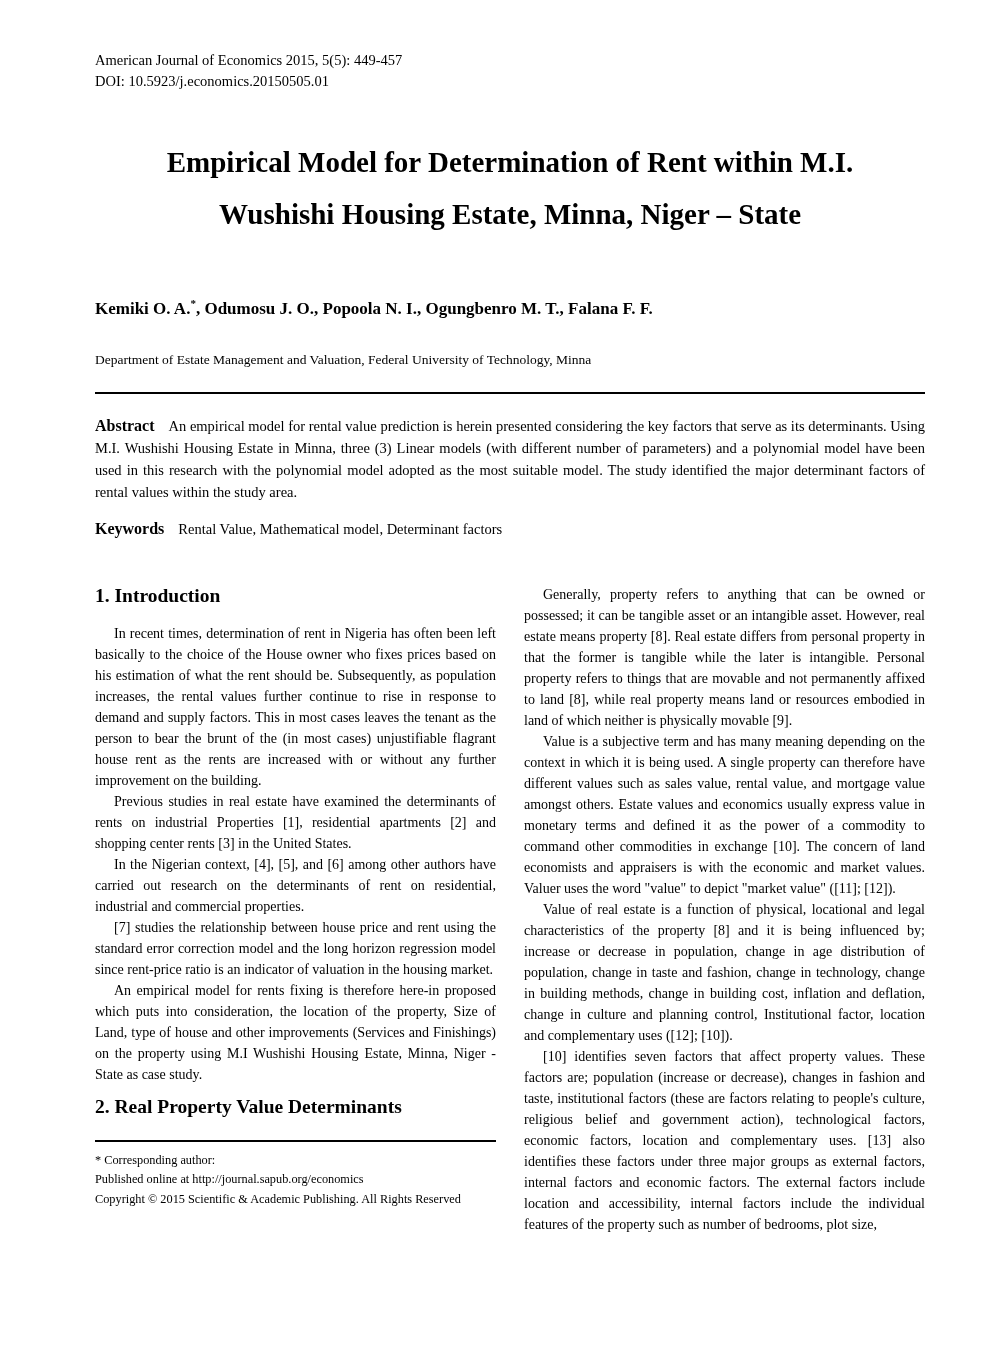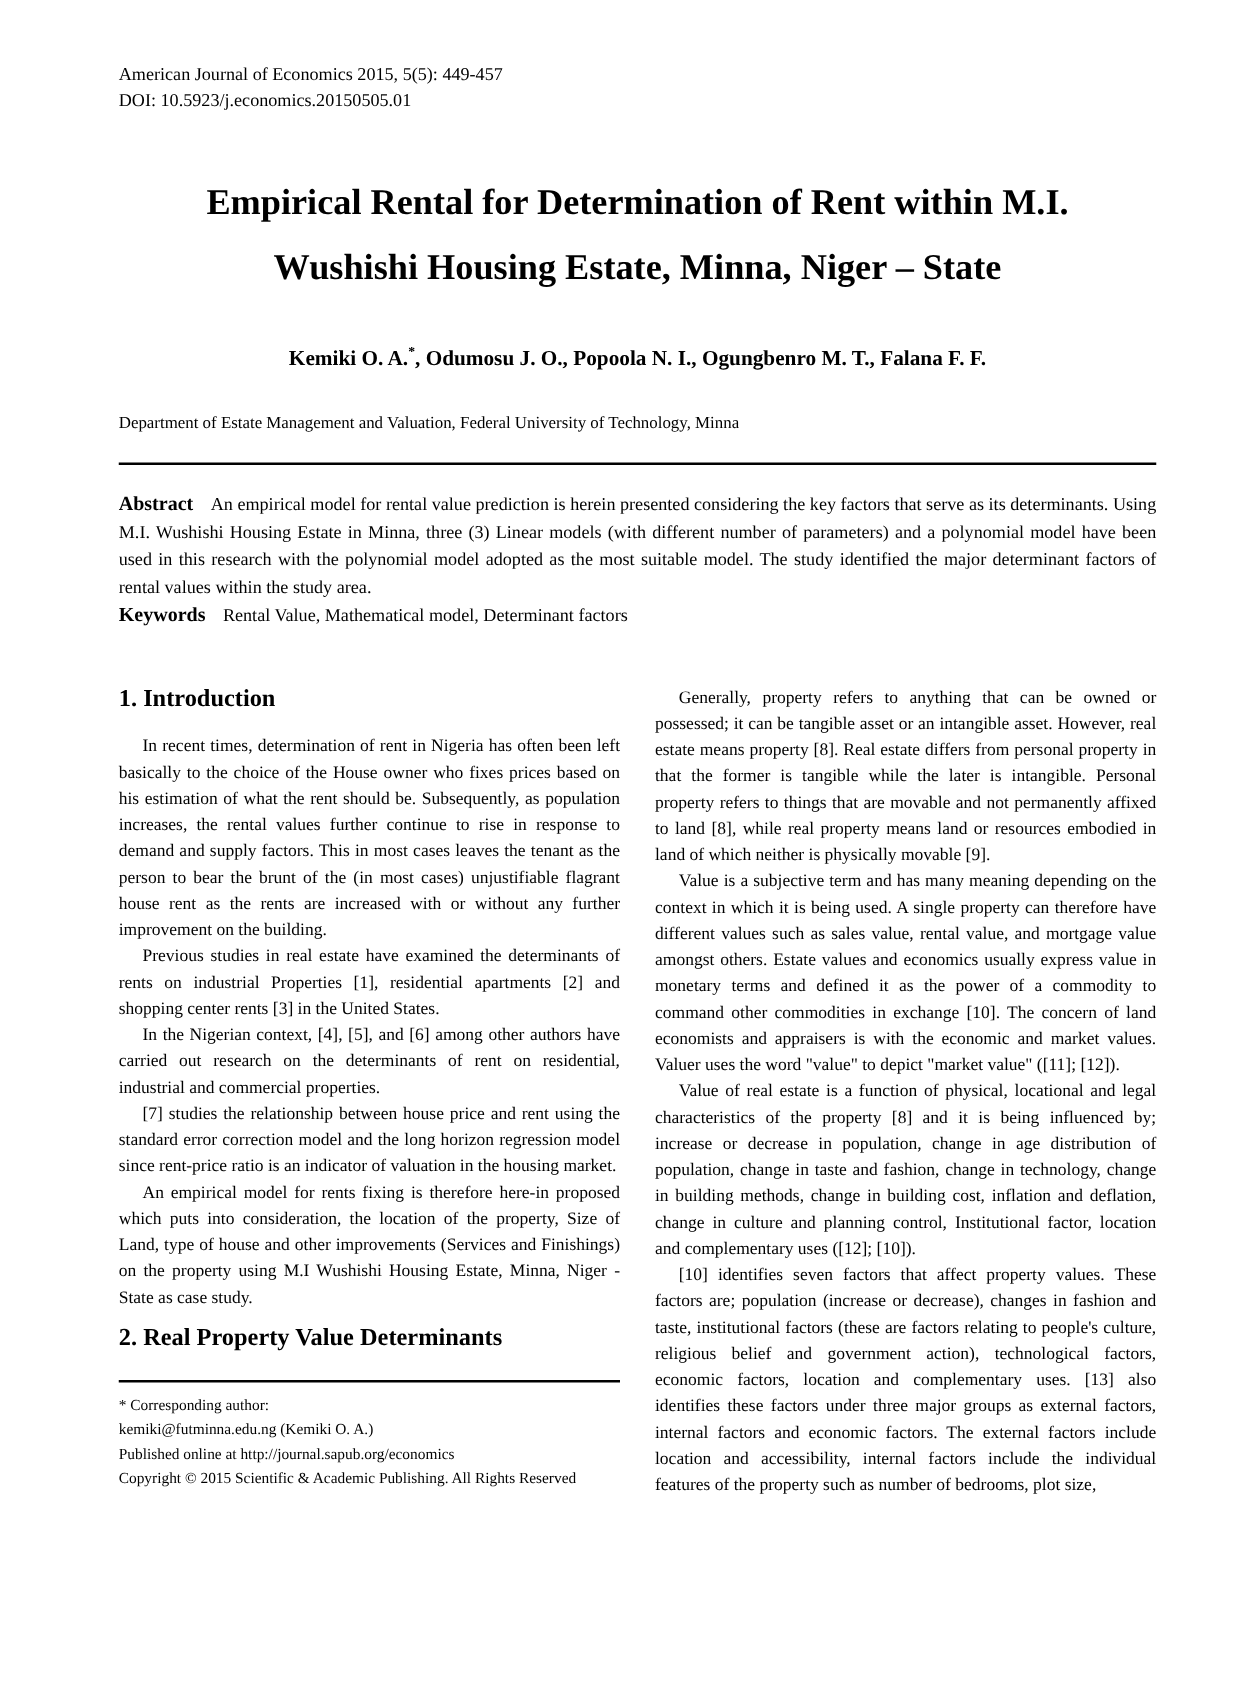--- a/index.html
+++ b/index.html
@@ -24,22 +24,22 @@
   }
   .paper-title {
     margin-top: 44px;
     text-align: center;
     font-weight: bold;
     font-size: 29px;
     line-height: 52px;
   }
   .paper-title .title-line { display: block; }
   .authors-line {
-    margin-top: 31px;
-    text-align: center;
+    margin-top: 52px;
+    text-align: left;
     font-weight: bold;
     font-size: 17px;
     line-height: 22px;
   }
   .authors-line sup { font-size: 11px; }
   .affiliation {
     margin-top: 31px;
     font-size: 13.5px;
     line-height: 18px;
   }
@@ -54,21 +54,21 @@
     line-height: 22px;
     text-align: justify;
   }
   .abstract-par .lead-label,
   .keywords-par .lead-label {
     font-weight: bold;
     font-size: 16px;
     margin-right: 14px;
   }
   .keywords-par {
-    margin-top: 1px;
+    margin-top: 15px;
     font-size: 14.5px;
     line-height: 22px;
   }
   .columns {
     margin-top: 44px;
     display: flex;
     gap: 28px;
   }
   .col { width: 408px; }
   .section-heading {
@@ -101,21 +101,21 @@
 <body>
 
 <div class="page">
 
   <div class="journal-header">
     <div>American Journal of Economics 2015, 5(5): 449-457</div>
     <div>DOI: 10.5923/j.economics.20150505.01</div>
   </div>
 
   <h1 class="paper-title">
-    <span class="title-line">Empirical Rental for Determination of Rent within M.I.</span>
+    <span class="title-line">Empirical Model for Determination of Rent within M.I.</span>
     <span class="title-line">Wushishi Housing Estate, Minna, Niger – State</span>
   </h1>
 
   <div class="authors-line"><span>Kemiki O. A.</span><sup>*</sup><span>, Odumosu J. O., Popoola N. I., Ogungbenro M. T., Falana F. F.</span></div>
 
   <div class="affiliation">Department of Estate Management and Valuation, Federal University of Technology, Minna</div>
 
   <hr class="abstract-divider">
 
   <p class="abstract-par"><span class="lead-label">Abstract</span><span>An empirical model for rental value prediction is herein presented considering the key factors that serve as its determinants. Using M.I. Wushishi Housing Estate in Minna, three (3) Linear models (with different number of parameters) and a polynomial model have been used in this research with the polynomial model adopted as the most suitable model. The study identified the major determinant factors of rental values within the study area.</span></p>
@@ -128,21 +128,20 @@
       <h2 class="section-heading">1. Introduction</h2>
       <p class="body-par">In recent times, determination of rent in Nigeria has often been left basically to the choice of the House owner who fixes prices based on his estimation of what the rent should be. Subsequently, as population increases, the rental values further continue to rise in response to demand and supply factors. This in most cases leaves the tenant as the person to bear the brunt of the (in most cases) unjustifiable flagrant house rent as the rents are increased with or without any further improvement on the building.</p>
       <p class="body-par">Previous studies in real estate have examined the determinants of rents on industrial Properties [1], residential apartments [2] and shopping center rents [3] in the United States.</p>
       <p class="body-par">In the Nigerian context, [4], [5], and [6] among other authors have carried out research on the determinants of rent on residential, industrial and commercial properties.</p>
       <p class="body-par">[7] studies the relationship between house price and rent using the standard error correction model and the long horizon regression model since rent-price ratio is an indicator of valuation in the housing market.</p>
       <p class="body-par">An empirical model for rents fixing is therefore here-in proposed which puts into consideration, the location of the property, Size of Land, type of house and other improvements (Services and Finishings) on the property using M.I Wushishi Housing Estate, Minna, Niger - State as case study.</p>
       <h2 class="section-heading second">2. Real Property Value Determinants</h2>
       <div class="footnote">
         <hr class="footnote-divider">
         <div class="footnote-line">* Corresponding author:</div>
-        <div class="footnote-line">kemiki@futminna.edu.ng (Kemiki O. A.)</div>
         <div class="footnote-line">Published online at http://journal.sapub.org/economics</div>
         <div class="footnote-line">Copyright © 2015 Scientific &amp; Academic Publishing. All Rights Reserved</div>
       </div>
     </div>
 
     <div class="col">
       <p class="body-par">Generally, property refers to anything that can be owned or possessed; it can be tangible asset or an intangible asset. However, real estate means property [8]. Real estate differs from personal property in that the former is tangible while the later is intangible. Personal property refers to things that are movable and not permanently affixed to land [8], while real property means land or resources embodied in land of which neither is physically movable [9].</p>
       <p class="body-par">Value is a subjective term and has many meaning depending on the context in which it is being used. A single property can therefore have different values such as sales value, rental value, and mortgage value amongst others. Estate values and economics usually express value in monetary terms and defined it as the power of a commodity to command other commodities in exchange [10]. The concern of land economists and appraisers is with the economic and market values. Valuer uses the word "value" to depict "market value" ([11]; [12]).</p>
       <p class="body-par">Value of real estate is a function of physical, locational and legal characteristics of the property [8] and it is being influenced by; increase or decrease in population, change in age distribution of population, change in taste and fashion, change in technology, change in building methods, change in building cost, inflation and deflation, change in culture and planning control, Institutional factor, location and complementary uses ([12]; [10]).</p>
       <p class="body-par">[10] identifies seven factors that affect property values. These factors are; population (increase or decrease), changes in fashion and taste, institutional factors (these are factors relating to people's culture, religious belief and government action), technological factors, economic factors, location and complementary uses. [13] also identifies these factors under three major groups as external factors, internal factors and economic factors. The external factors include location and accessibility, internal factors include the individual features of the property such as number of bedrooms, plot size,</p>

